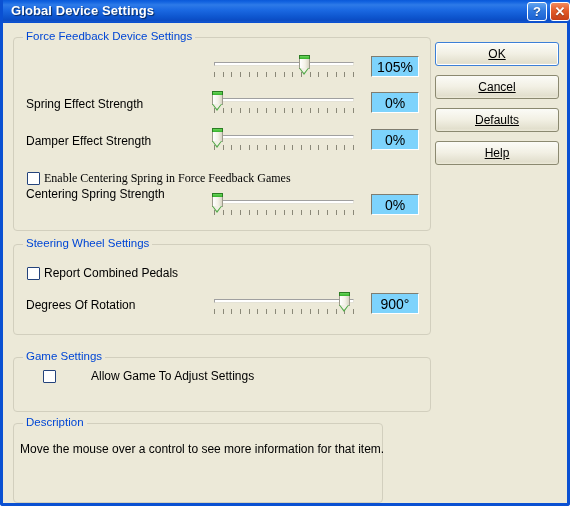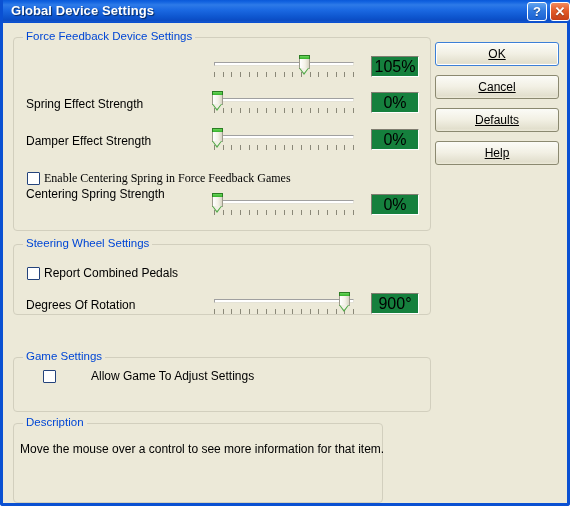--- a/index.html
+++ b/index.html
@@ -97,21 +97,21 @@
     top: -8px;
     left: 9px;
     padding: 0 3px;
     background: #ece9d8;
     color: #0046d5;
     font-size: 11.5px;
     white-space: nowrap;
   }
 
   #grp-ff      { left: 10px; top: 14px;  width: 418px; height: 194px; }
-  #grp-wheel   { left: 10px; top: 221px; width: 418px; height: 71px; }
+  #grp-wheel   { left: 10px; top: 221px; width: 418px; height: 91px; }
   #grp-game    { left: 10px; top: 334px; width: 418px; height: 55px;  }
   #grp-desc    { left: 10px; top: 400px; width: 370px; height: 80px;  }
 
   
   .row-label {
     position: absolute;
     font-size: 12px;
     color: #000000;
     white-space: nowrap;
   }
@@ -190,28 +190,28 @@
     border-right: 4.5px solid transparent;
     border-top: 5.5px solid #f2f0e6;
   }
 
   
   .valuebox {
     position: absolute;
     width: 48px;
     height: 21px;
     box-sizing: border-box;
-    background: #15803d;
+    background: #7dd3fc;
     border: 1px solid #7f7d70;
     border-right-color: #ffffff;
     border-bottom-color: #ffffff;
     display: flex;
     align-items: center;
     justify-content: center;
-    font-size: 16px;
+    font-size: 14px;
     color: #000000;
   }
 
   
   .cbrow {
     position: absolute;
     display: flex;
     align-items: center;
     white-space: nowrap;
   }

